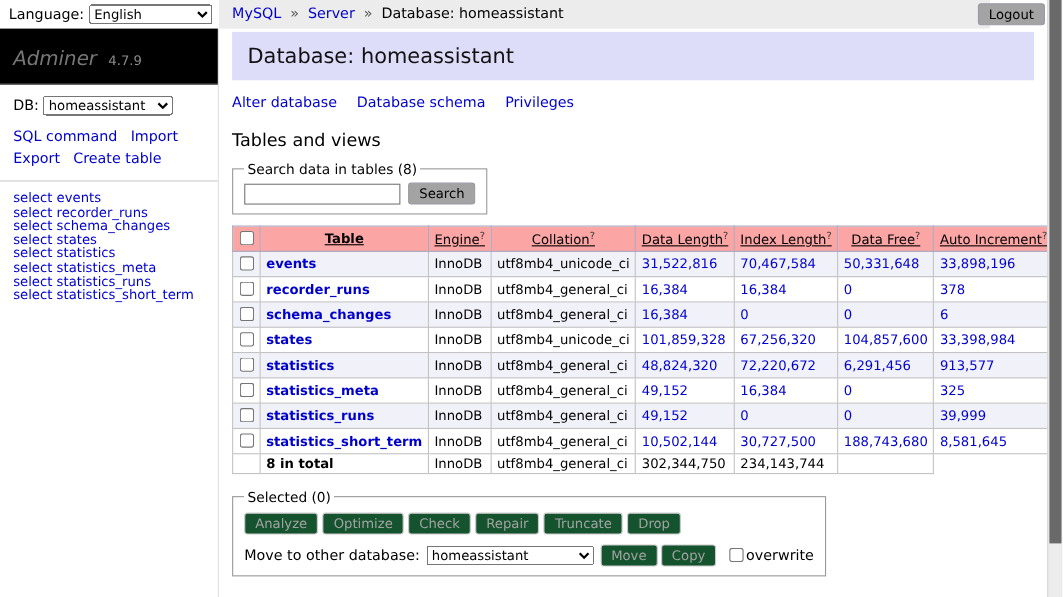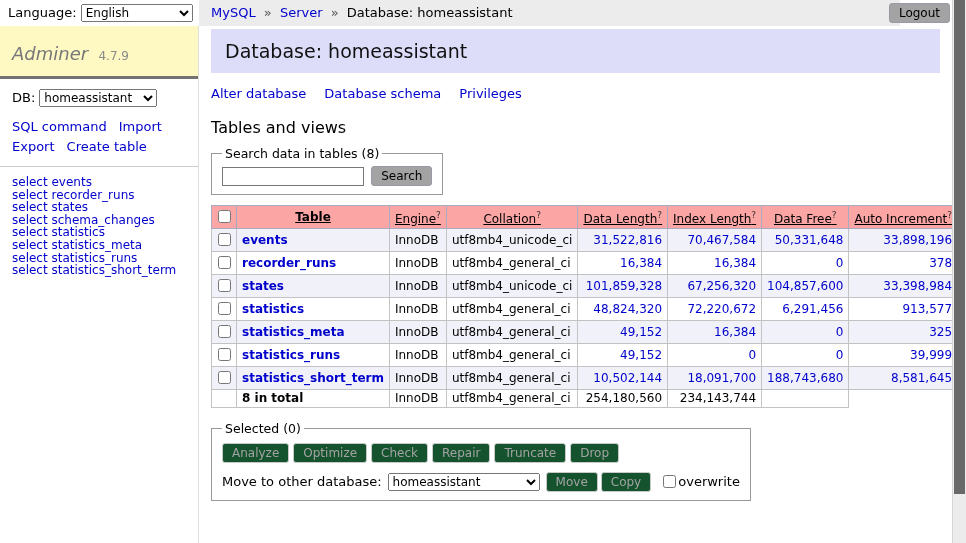--- a/index.html
+++ b/index.html
@@ -12,21 +12,21 @@
   }
   a { color: #0000cc; text-decoration: none; cursor: pointer; }
   sup { font-size: 9px; color: #333; }
 
   
   #lang-bar { position: absolute; top: 0; left: 0; height: 26px; padding: 4px 8px; white-space: nowrap; }
   #lang-bar select { width: 112px; font-size: 12px; font-family: inherit; }
 
   
   #sidebar { position: absolute; top: 26px; left: 0; width: 199px; bottom: 0; background: #fff; border-right: 1px solid #e0e0e0; }
-  #sidebar h1 { margin: 0; padding: 10px 12px; background: #fef9c3; border-bottom: 3px solid #737373; font-weight: normal; }
+  #sidebar h1 { margin: 0; padding: 10px 12px; background: #000000; border-bottom: 1px solid #737373; font-weight: normal; }
   .app-name { font-style: italic; color: #777; font-size: 18px; }
   .app-version { color: #8a8a8a; font-size: 12px; margin-left: 2px; }
   #db-form { padding: 10px 12px 8px; }
   #db-form label { margin-right: 4px; }
   #db-form select { width: 118px; font-size: 12px; font-family: inherit; }
   #menu-links { margin: 0; padding: 2px 12px 10px; border-bottom: 1px solid #ccc; line-height: 1.5; }
   .mlinks a { margin-right: 12px; }
   #table-links { margin: 0; padding: 9px 12px; font-size: 12px; }
   #table-links a { display: block; line-height: 12.6px; margin-bottom: 0; }
 
@@ -55,21 +55,21 @@
   .move-row select { width: 152px; font-size: 12px; font-family: inherit; margin: 0 6px; }
   .move-row button { margin-right: 3px; }
   .move-row .ovr { margin-left: 5px; font-size: 13px; }
   .move-row input[type=checkbox] { vertical-align: -2px; margin-right: 2px; }
 
   
   #tables-table { border-collapse: collapse; font-size: 12px; margin: 4px 0 12px; }
   #tables-table td { border: 1px solid #c3c3c3; padding: 1px 5px; line-height: 15px; white-space: nowrap; }
   #tables-table thead td { background: #fca5a5; text-align: center; border-color: #aaaac0; text-decoration: underline; }
   #tables-table tbody tr:nth-child(odd) { background: #f1f1f9; }
-  #tables-table .num { text-align: right; }
+  #tables-table .num { }
   #tables-table .cb { text-align: center; width: 21px; padding: 1px 2px; }
   #tables-table .plain { color: #000; }
   .tname { font-weight: bold; }
   #head-row td:nth-child(2){ width: 120px; }
   #head-row td:nth-child(3){ width: 46px; }
   #head-row td:nth-child(4){ width: 97px; }
   #head-row td:nth-child(5){ width: 69px; }
   #head-row td:nth-child(6){ width: 72px; }
   #head-row td:nth-child(7){ width: 62px; }
   #head-row td:nth-child(8){ width: 81px; margin-left: 23px; }
@@ -100,22 +100,22 @@
       <option>homeassistant</option>
     </select>
   </div>
   <p id="menu-links">
     <span class="mlinks"><a href="#">SQL command</a><a href="#">Import</a></span><br>
     <span class="mlinks"><a href="#">Export</a><a href="#">Create table</a></span>
   </p>
   <div id="table-links">
       <a href="#">select events</a>
       <a href="#">select recorder_runs</a>
+      <a href="#">select schema_changes</a>
       <a href="#">select states</a>
-      <a href="#">select schema_changes</a>
       <a href="#">select statistics</a>
       <a href="#">select statistics_meta</a>
       <a href="#">select statistics_runs</a>
       <a href="#">select statistics_short_term</a>
     </div>
 </div>
 
 <div id="main">
   <div id="topbar">
     <div id="breadcrumb">
@@ -170,20 +170,30 @@
             <td><a href="#" class="tname">recorder_runs</a></td>
             <td class="plain">InnoDB</td>
             <td class="plain">utf8mb4_general_ci</td>
             <td class="num"><a href="#">16,384</a></td>
             <td class="num"><a href="#">16,384</a></td>
             <td class="num"><a href="#">0</a></td>
             <td class="num"><a href="#">378</a></td>
           </tr>
           <tr>
             <td class="cb"><input type="checkbox" style=""></td>
+            <td><a href="#" class="tname">schema_changes</a></td>
+            <td class="plain">InnoDB</td>
+            <td class="plain">utf8mb4_general_ci</td>
+            <td class="num"><a href="#">16,384</a></td>
+            <td class="num"><a href="#">0</a></td>
+            <td class="num"><a href="#">0</a></td>
+            <td class="num"><a href="#">6</a></td>
+          </tr>
+          <tr>
+            <td class="cb"><input type="checkbox" style=""></td>
             <td><a href="#" class="tname">states</a></td>
             <td class="plain">InnoDB</td>
             <td class="plain">utf8mb4_unicode_ci</td>
             <td class="num"><a href="#">101,859,328</a></td>
             <td class="num"><a href="#">67,256,320</a></td>
             <td class="num"><a href="#">104,857,600</a></td>
             <td class="num"><a href="#">33,398,984</a></td>
           </tr>
           <tr>
             <td class="cb"><input type="checkbox" style=""></td>
@@ -214,32 +224,32 @@
             <td class="num"><a href="#">0</a></td>
             <td class="num"><a href="#">0</a></td>
             <td class="num"><a href="#">39,999</a></td>
           </tr>
           <tr>
             <td class="cb"><input type="checkbox" style=""></td>
             <td><a href="#" class="tname">statistics_short_term</a></td>
             <td class="plain">InnoDB</td>
             <td class="plain">utf8mb4_general_ci</td>
             <td class="num"><a href="#">10,502,144</a></td>
-            <td class="num"><a href="#">18,091,700</a></td>
+            <td class="num"><a href="#">30,727,500</a></td>
             <td class="num"><a href="#">188,743,680</a></td>
             <td class="num"><a href="#">8,581,645</a></td>
           </tr>
         </tbody>
       <tfoot id="table-foot">
           <tr>
             <td class="cb"></td>
             <td><b>8 in total</b></td>
             <td class="plain">InnoDB</td>
             <td class="plain">utf8mb4_general_ci</td>
-            <td class="num">254,180,560</td>
+            <td class="num">302,344,750</td>
             <td class="num">234,143,744</td>
             <td class="num"></td>
           </tr>
         </tfoot>
     </table>
 
     <fieldset id="selected-fs">
       <legend>Selected (0)</legend>
       <div id="selected-buttons"><button disabled="">Analyze</button><button disabled="">Optimize</button><button disabled="">Check</button><button disabled="">Repair</button><button disabled="">Truncate</button><button disabled="">Drop</button></div>
       <div class="move-row">

